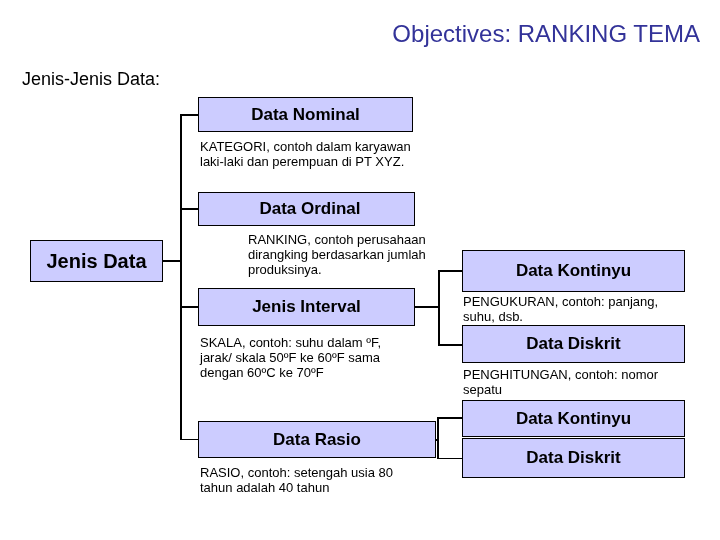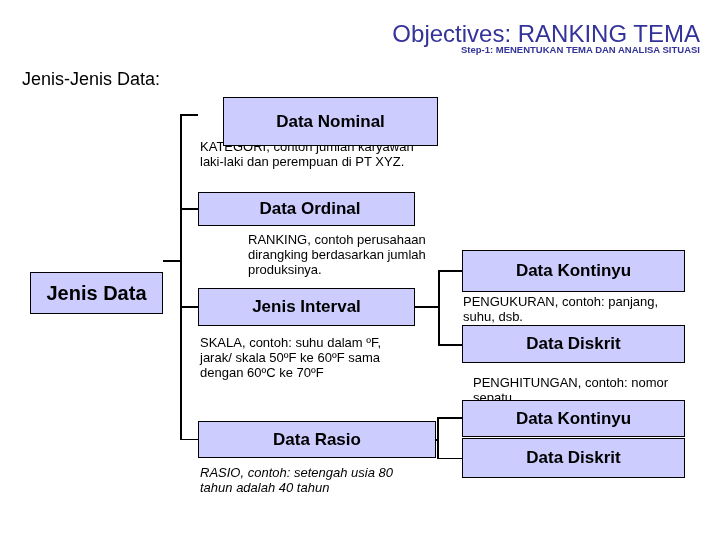--- a/index.html
+++ b/index.html
@@ -30,49 +30,49 @@
   .node{
     position:absolute;
     background:#ccccff;
     border:1.5px solid #000000;
     display:flex;align-items:center;justify-content:center;
     font-size:17px;font-weight:bold;color:#000000;
     text-align:center;
     box-sizing:border-box;
     z-index:2;
   }
-  .node.root{font-size:20px;margin-top:32px;}
+  .node.root{font-size:20px;}
 
   .desc{
     position:absolute;
     font-size:13px;line-height:15px;color:#000000;
     z-index:1;
   }
 
   .line{position:absolute;background:#000000;z-index:0;}
 
   
-  .n-nominal {left:198px;top:97px; width:215px;height:49px;margin-left:25px;}
+  .n-nominal {left:198px;top:97px; width:215px;height:35px;}
   .n-ordinal {left:198px;top:192px;width:217px;height:34px;padding-left:7px;}
   .n-interval{left:198px;top:288px;width:217px;height:38px;}
   .n-rasio   {left:198px;top:421px;width:238px;height:37px;}
   .n-root    {left:30px; top:240px;width:133px;height:42px;}
 
   
   .n-k1{left:462px;top:250px;width:223px;height:42px;}
   .n-d1{left:462px;top:325px;width:223px;height:38px;}
   .n-k2{left:462px;top:400px;width:223px;height:37px;}
   .n-d2{left:462px;top:438px;width:223px;height:40px;}
 
   .desc-nominal {left:200px;top:139px;width:222px;}
   .desc-ordinal {left:200px;top:232px;width:205px;margin-left:48px;}
   .desc-interval{left:200px;top:335px;width:208px;}
-  .desc-rasio   {left:200px;top:465px;width:212px;font-style:italic;}
+  .desc-rasio   {left:200px;top:465px;width:212px;}
   .desc-k1      {left:463px;top:294px;width:218px;}
-  .desc-d1      {left:473px;top:367px;width:218px;margin-top:8px;}
+  .desc-d1      {left:463px;top:367px;width:218px;}
 
   .ln-trunk   {left:180px;top:114px;width:1.5px;height:326px;}
   .ln-b-nom   {left:180px;top:114px;width:18px;height:1.5px;}
   .ln-b-ord   {left:180px;top:208px;width:18px;height:1.5px;}
   .ln-b-int   {left:180px;top:306px;width:18px;height:1.5px;}
   .ln-b-ras   {left:180px;top:438.5px;width:18px;height:1.5px;}
   .ln-root    {left:163px;top:260px;width:17px;height:1.5px;}
 
   .ln-int-out {left:415px;top:306px;width:23px;height:1.5px;}
   .ln-v1      {left:438px;top:270px;width:1.5px;height:75px;}
@@ -83,39 +83,38 @@
   .ln-v2      {left:437px;top:417px;width:1.5px;height:42px;}
   .ln-k2      {left:437px;top:417px;width:25px;height:1.5px;}
   .ln-d2      {left:437px;top:457.5px;width:25px;height:1.5px;}
 </style>
 </head>
 <body>
 
 <div class="slide">
 
   <div class="page-title">Objectives: RANKING TEMA</div>
-  <div class="page-subtitle">Step-1: MENENTUKAN TEMA DAN ANALISA SITUASI</div>
   <div class="section-heading">Jenis-Jenis Data:</div>
 
   <div class="line ln-trunk"></div>
   <div class="line ln-b-nom"></div>
   <div class="line ln-b-ord"></div>
   <div class="line ln-b-int"></div>
   <div class="line ln-b-ras"></div>
   <div class="line ln-root"></div>
   <div class="line ln-int-out"></div>
   <div class="line ln-v1"></div>
   <div class="line ln-k1"></div>
   <div class="line ln-d1"></div>
   <div class="line ln-ras-out"></div>
   <div class="line ln-v2"></div>
   <div class="line ln-k2"></div>
   <div class="line ln-d2"></div>
 
-  <div class="desc desc-nominal">KATEGORI, contoh jumlah karyawan laki-laki dan perempuan di PT XYZ.</div>
+  <div class="desc desc-nominal">KATEGORI, contoh dalam karyawan laki-laki dan perempuan di PT XYZ.</div>
   <div class="desc desc-ordinal">RANKING, contoh perusahaan dirangking berdasarkan jumlah produksinya.</div>
   <div class="desc desc-interval">SKALA, contoh: suhu dalam ºF, jarak/ skala 50ºF ke 60ºF sama dengan 60ºC ke 70ºF</div>
   <div class="desc desc-rasio">RASIO, contoh: setengah usia 80 tahun adalah 40 tahun</div>
   <div class="desc desc-k1">PENGUKURAN, contoh: panjang, suhu, dsb.</div>
   <div class="desc desc-d1">PENGHITUNGAN, contoh: nomor sepatu</div>
 
   <div class="node root n-root">Jenis Data</div>
   <div class="node n-nominal">Data Nominal</div>
   <div class="node n-ordinal">Data Ordinal</div>
   <div class="node n-interval">Jenis Interval</div>

